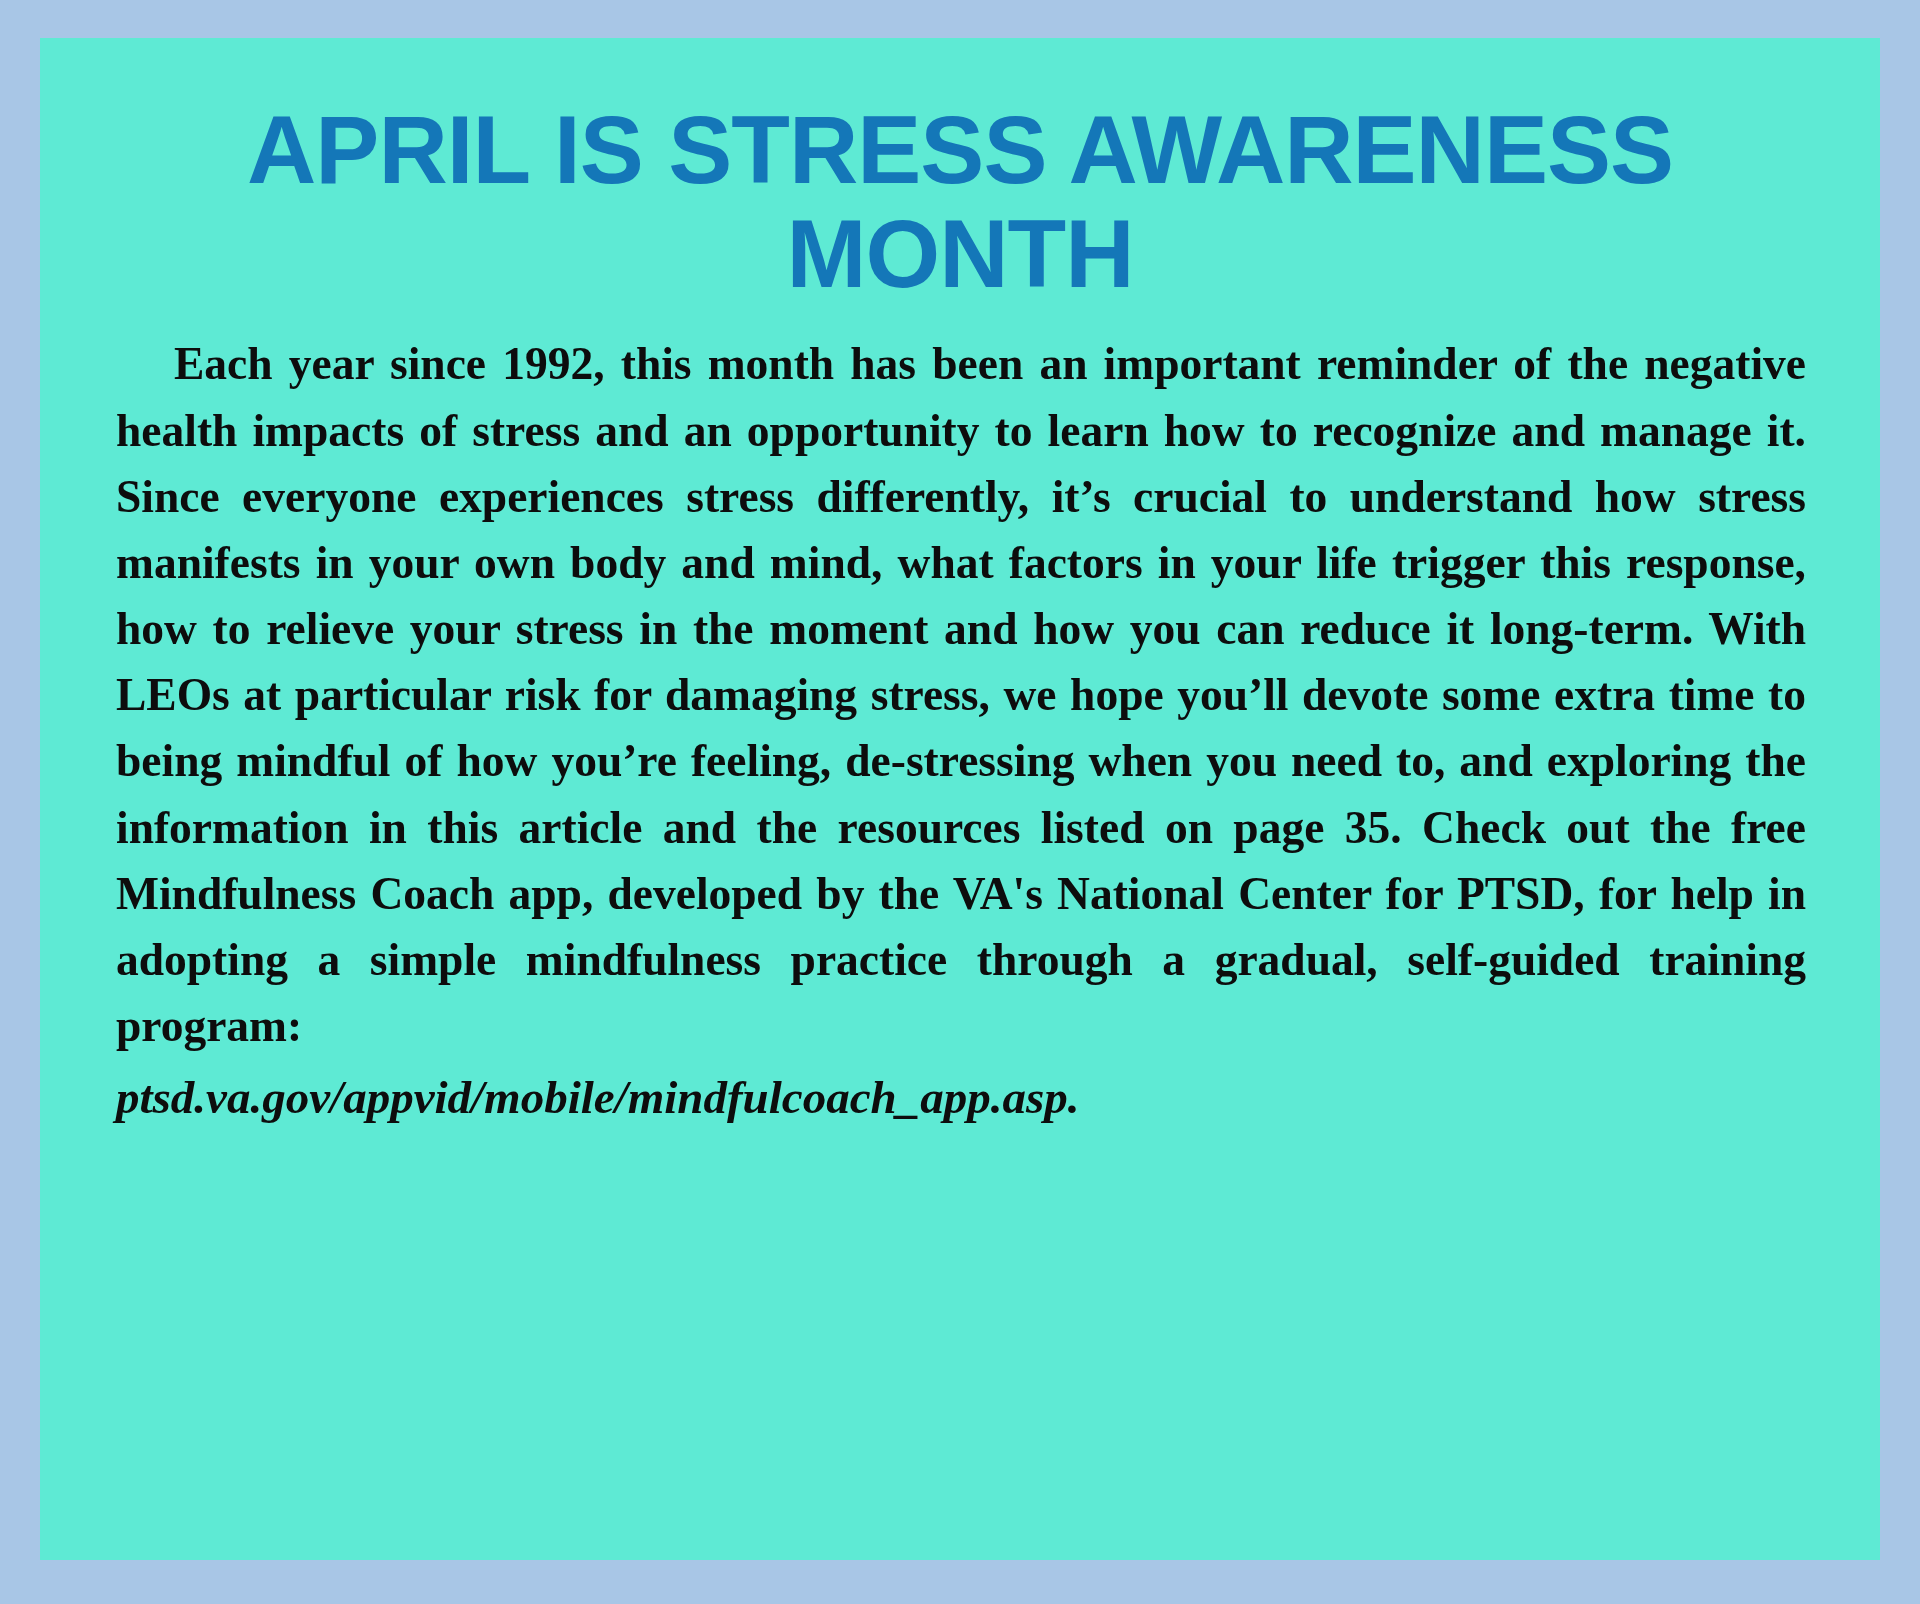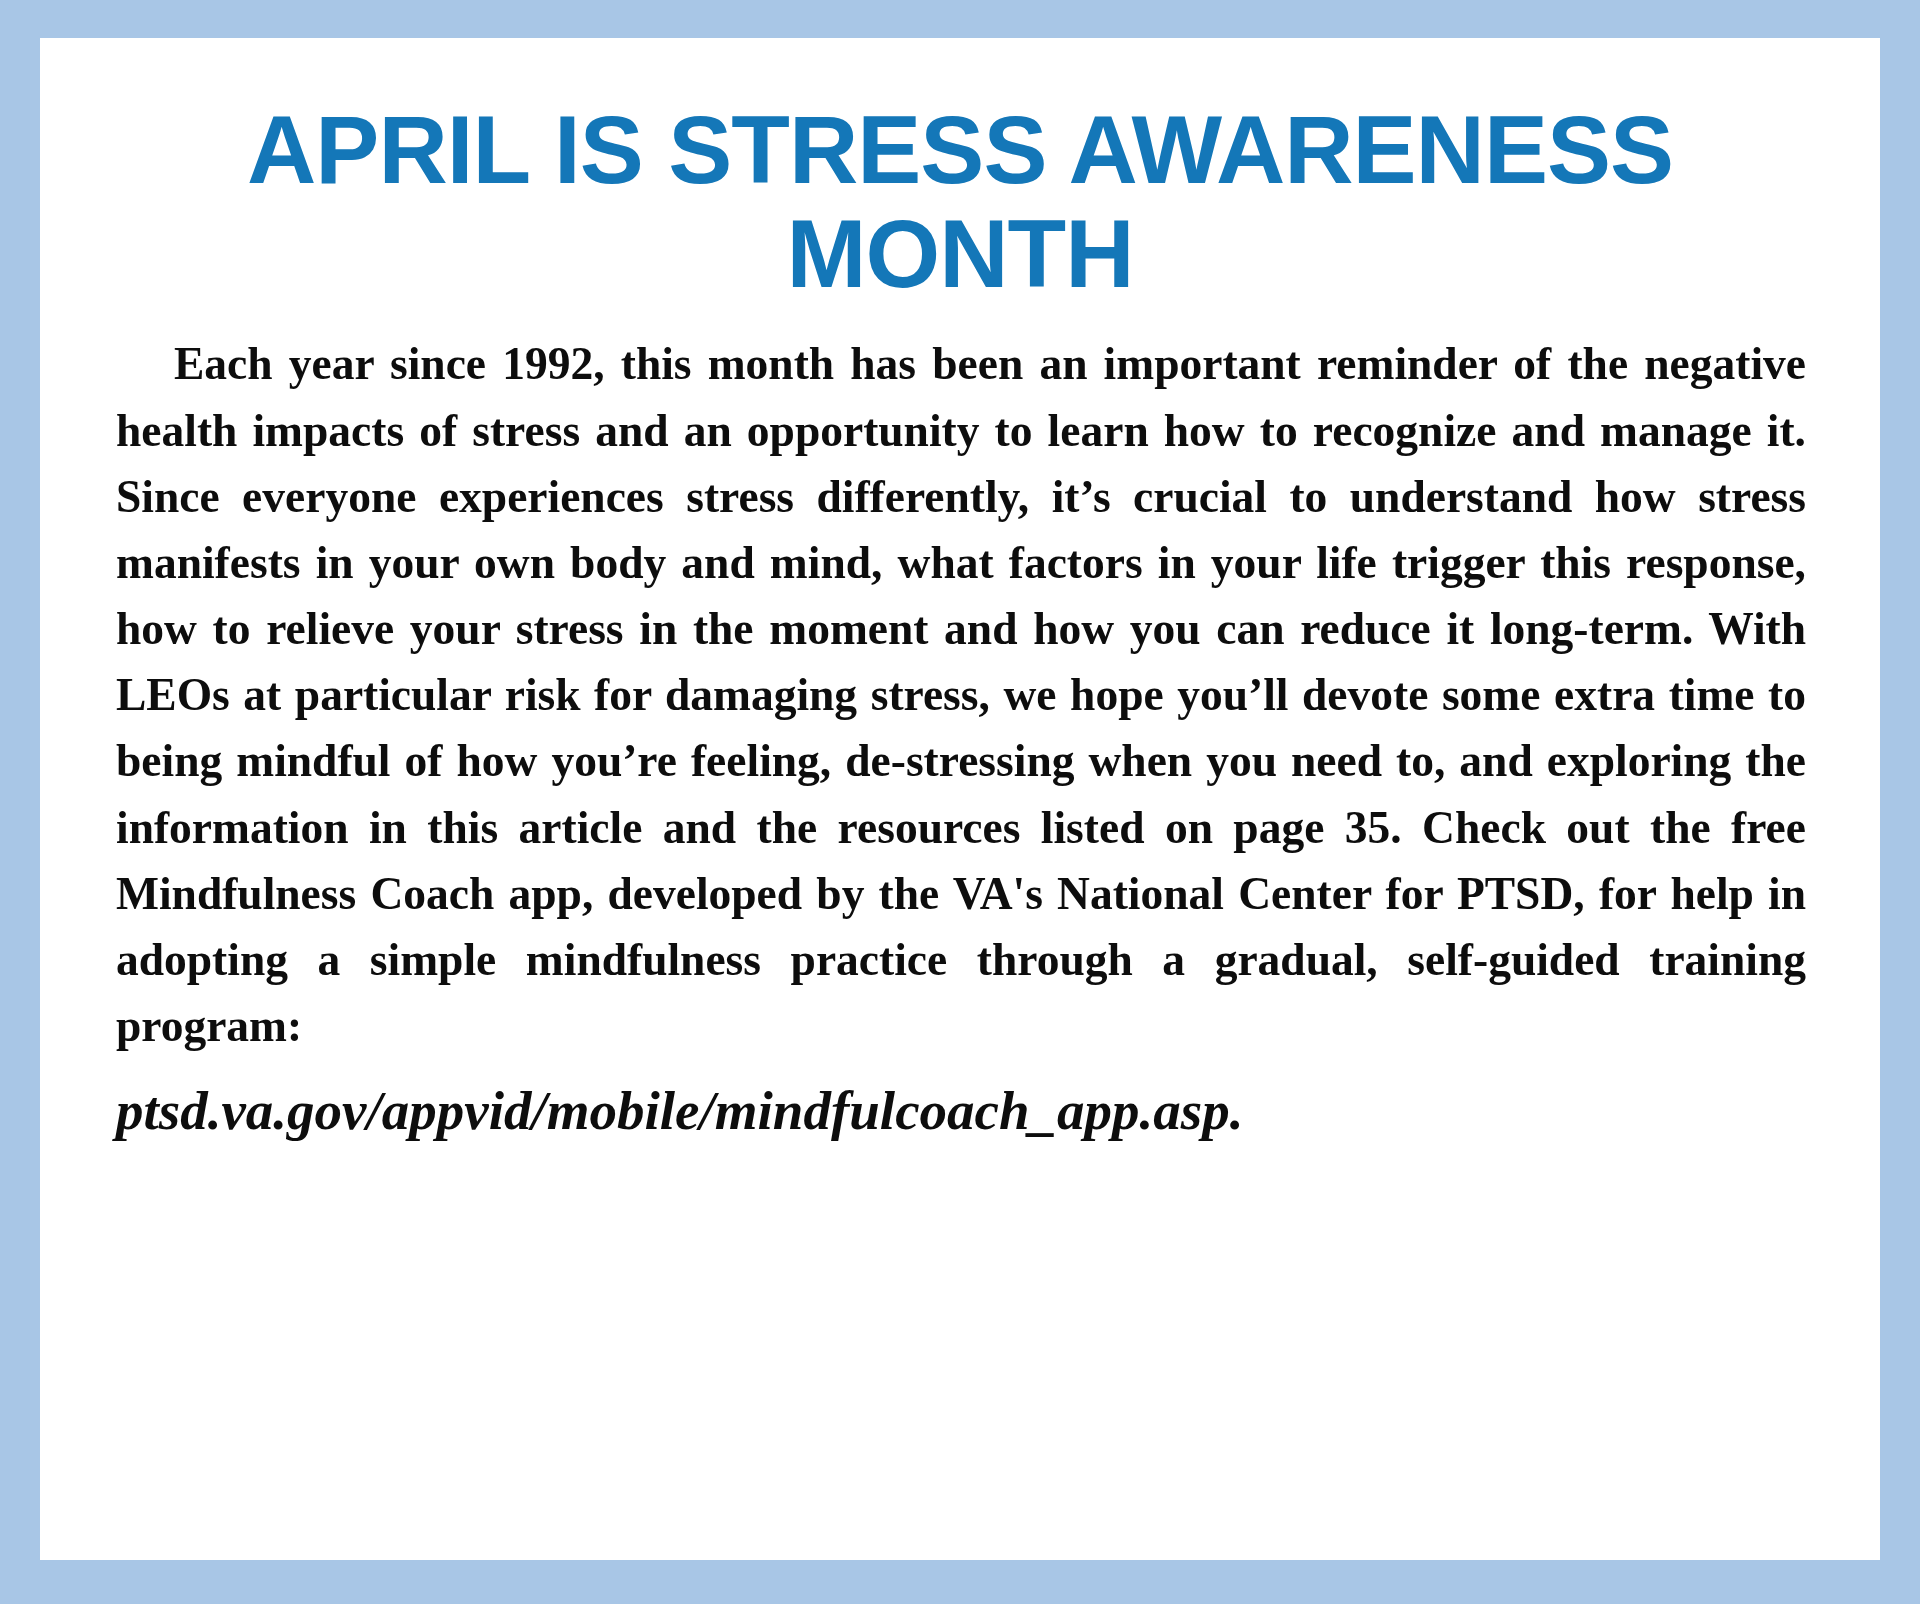--- a/index.html
+++ b/index.html
@@ -19,21 +19,21 @@
     top: 0px;
     width: 1920px;
     height: 1604px;
     background: #a8c6e6;
     box-sizing: border-box;
     padding: 38px 40px 44px 40px;
   }
   .callout-inner {
     width: 100%;
     height: 100%;
-    background: #ffffff;
+    background: #5eead4;
     box-sizing: border-box;
     padding: 60px 62px 40px 62px;
   }
   .headline {
     color: #1477b8;
     font-family: "Liberation Sans", sans-serif;
     font-weight: bold;
     font-size: 96px;
     line-height: 1.08;
     text-align: center;
@@ -53,23 +53,23 @@
     padding: 0 12px 0 14px;
   }
   .body-copy .indent {
     display: inline-block;
     width: 58px;
   }
   .url-line {
     display: block;
     font-style: italic;
     font-weight: bold;
-    font-size: 55px;
+    font-size: 47px;
     color: #0d0d0d;
-    margin-top: 12px;
+    margin-top: 4px;
     text-align: left;
   }
 </style>
 </head>
 <body>
 
 <div class="callout-frame">
   <div class="callout-inner">
     <h1 class="headline">APRIL IS STRESS AWARENESS MONTH</h1>
     <p class="body-copy"><span class="indent"></span><span>Each year since 1992, this month has been an important reminder of the negative health impacts of stress and an opportunity to learn how to recognize and manage it.  Since everyone experiences stress differently, it’s crucial to understand how stress manifests in your own body and mind, what factors in your life trigger this response, how to relieve your stress in the moment and how you can reduce it long-term. With LEOs at particular risk for damaging stress, we hope you’ll devote some extra time to being mindful of how you’re feeling, de-stressing when you need to, and exploring the information in this article and the resources listed on page 35. Check out the free Mindfulness Coach app, developed by the VA's National Center for PTSD, for help in adopting a simple mindfulness practice through a gradual, self-guided training program:</span>

